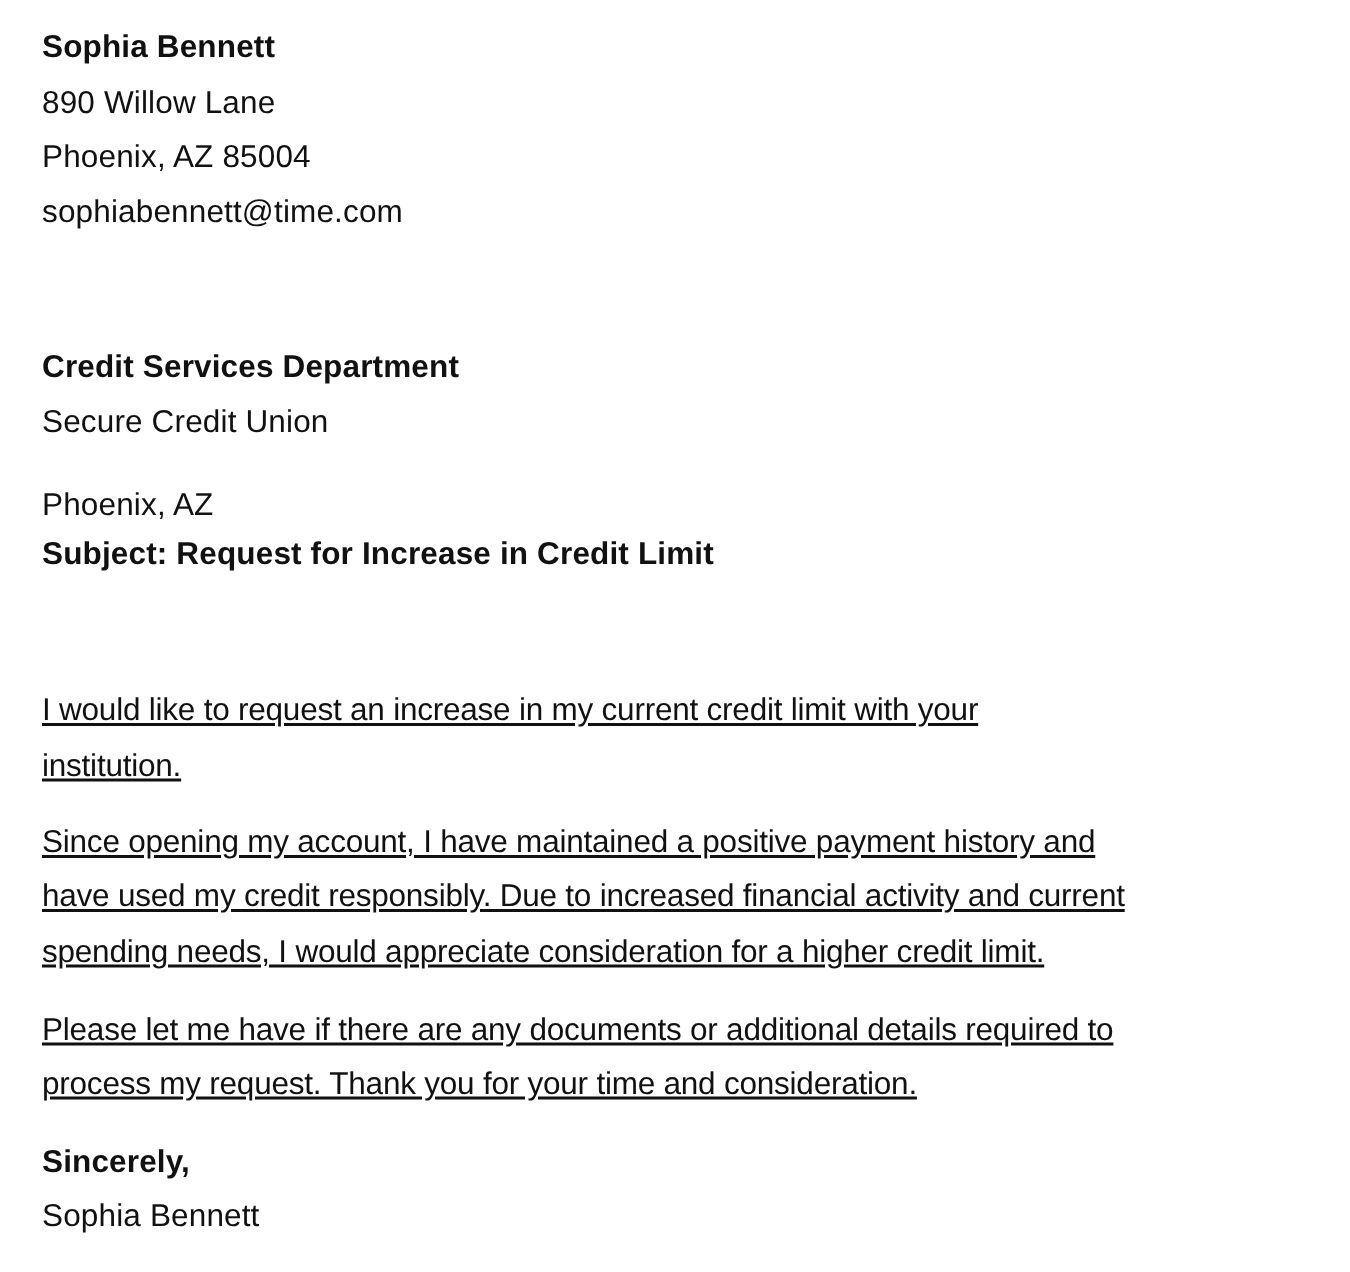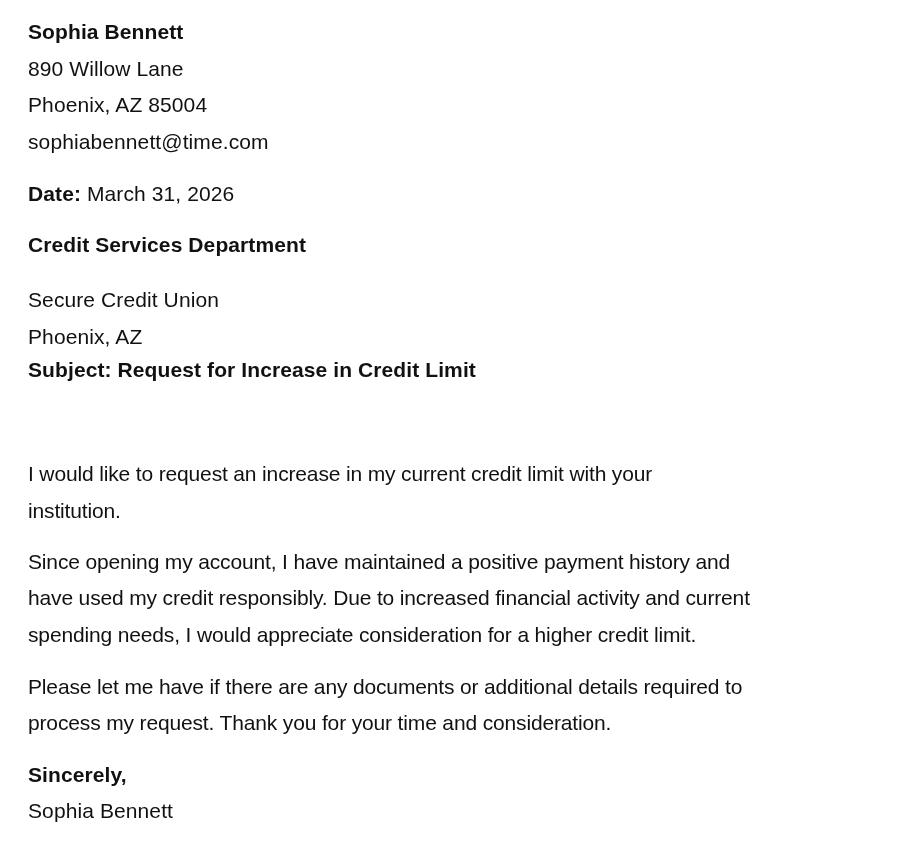--- a/index.html
+++ b/index.html
@@ -21,42 +21,38 @@
       height: 604px;
     }
     .line {
       position: absolute;
       left: 28px;
       white-space: nowrap;
       line-height: 26px;
       letter-spacing: 0.1px;
     }
     .bold { font-weight: bold; }
-    .para .line { letter-spacing: -0.15px; }
+    .para .line { letter-spacing: -0.15px; text-decoration: underline; }
   </style>
 </head>
 <body>
 
 <div class="letter">
 
   <div>
     <div class="line bold" style="top:19px">Sophia Bennett</div>
     <div class="line" style="top:56px">890 Willow Lane</div>
     <div class="line" style="top:92px">Phoenix, AZ 85004</div>
     <div class="line" style="top:129px">sophiabennett@time.com</div>
   </div>
 
-  <div class="line" style="top:181px">
-    <span class="bold">Date:</span>
-    <span>March 31, 2026</span>
-  </div>
 
   <div>
     <div class="line bold" style="top:232px">Credit Services Department</div>
-    <div class="line" style="top:287px">Secure Credit Union</div>
+    <div class="line" style="top:269px">Secure Credit Union</div>
     <div class="line" style="top:324px">Phoenix, AZ</div>
   </div>
 
   <div class="line bold" style="top:357px">Subject: Request for Increase in Credit Limit</div>
 
 
   <div class="para">
     <div class="line" style="top:461px">I would like to request an increase in my current credit limit with your</div>
     <div class="line" style="top:498px">institution.</div>
   </div>

